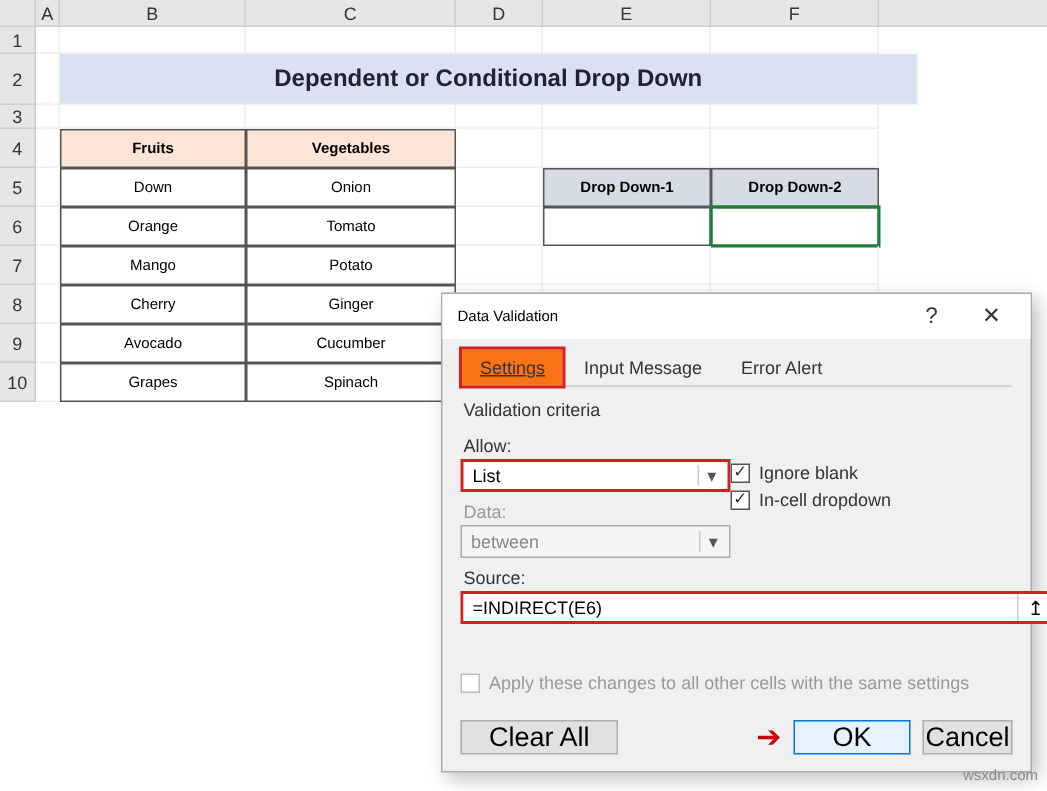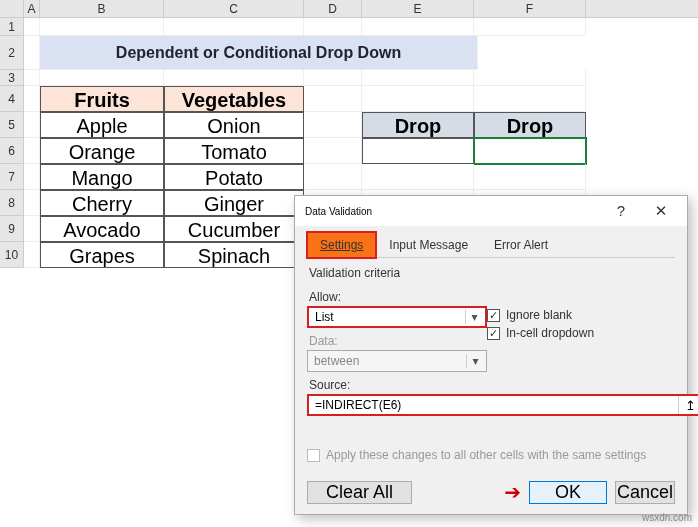--- a/index.html
+++ b/index.html
@@ -7,21 +7,21 @@
 
 
 .sheet { position: absolute; top: 0; left: 0; width: 698px; }
 .col-headers { display: flex; height: 18px; background: #e6e6e6; border-bottom: 1px solid #ccc; }
 .corner { width: 24px; border-right: 1px solid #ccc; background: #e6e6e6; }
 .col-h { text-align: center; font-size: 12px; color: #333; border-right: 1px solid #ccc; line-height: 18px; }
 .cA { width: 16px; } .cB { width: 124px; } .cC { width: 140px; } .cD { width: 58px; } .cE { width: 112px; } .cF { width: 112px; }
 .rows { }
 .row { display: flex; height: 26px; }
 .row-h { width: 24px; background: #e6e6e6; border-right: 1px solid #ccc; border-bottom: 1px solid #ccc; text-align: center; font-size: 12px; line-height: 26px; color: #333; }
-.cell { border-right: 1px solid #eee; border-bottom: 1px solid #eee; line-height: 26px; text-align: center; font-size: 20px; }
+.cell { border-right: 1px solid #eee; border-bottom: 1px solid #eee; line-height: 26px; text-align: center; font-size: 10px; }
 .r1 { height: 18px; } .r1 .cell, .r1 .row-h { line-height: 18px; }
 .banner { background: #d9e1f2; font-weight: bold; font-size: 16px; color: #223; } 
 .th { background: #fce4d6; font-weight: bold; border: 1px solid #555 !important; }
 .td { border: 1px solid #555 !important; background: #fff; }
 .dh { background: #d6dce5; font-weight: bold; border: 1px solid #555 !important; }
 .dd { border: 1px solid #555 !important; background: #fff; }
 .sel { outline: 2px solid #1a7f37; outline-offset: -1px; }
 
 
 .dialog { position: absolute; left: 294px; top: 195px; width: 394px; height: 320px; background: #f0f0f0; border: 1px solid #aaa; box-shadow: 4px 4px 12px rgba(0,0,0,.25); }
@@ -79,21 +79,21 @@
       <div class="cell cA"></div>
       <div class="cell cB"></div>
       <div class="cell cC"></div>
       <div class="cell cD"></div>
       <div class="cell cE"></div>
       <div class="cell cF"></div>
     </div>
     <div class="row" style="height:34px">
       <div class="row-h" style="line-height:34px">2</div>
       <div class="cell cA"></div>
-      <div class="cell banner" style="width:438px; line-height:34px">Dependent or Conditional Drop Down</div>
+      <div class="cell banner" style="width:572px; line-height:34px">Dependent or Conditional Drop Down</div>
     </div>
     <div class="row" style="height:16px">
       <div class="row-h" style="line-height:16px">3</div>
       <div class="cell cA"></div>
       <div class="cell cB"></div>
       <div class="cell cC"></div>
       <div class="cell cD"></div>
       <div class="cell cE"></div>
       <div class="cell cF"></div>
     </div>
@@ -102,21 +102,21 @@
       <div class="cell cA"></div>
       <div class="cell cB th">Fruits</div>
       <div class="cell cC th">Vegetables</div>
       <div class="cell cD"></div>
       <div class="cell cE"></div>
       <div class="cell cF"></div>
     </div>
     <div class="row">
       <div class="row-h">5</div>
       <div class="cell cA"></div>
-      <div class="cell cB td">Apple</div>
+      <div class="cell cB td">Down</div>
       <div class="cell cC td">Onion</div>
       <div class="cell cD"></div>
       <div class="cell cE dh">Drop Down-1</div>
       <div class="cell cF dh">Drop Down-2</div>
     </div>
     <div class="row">
       <div class="row-h">6</div>
       <div class="cell cA"></div>
       <div class="cell cB td">Orange</div>
       <div class="cell cC td">Tomato</div>

